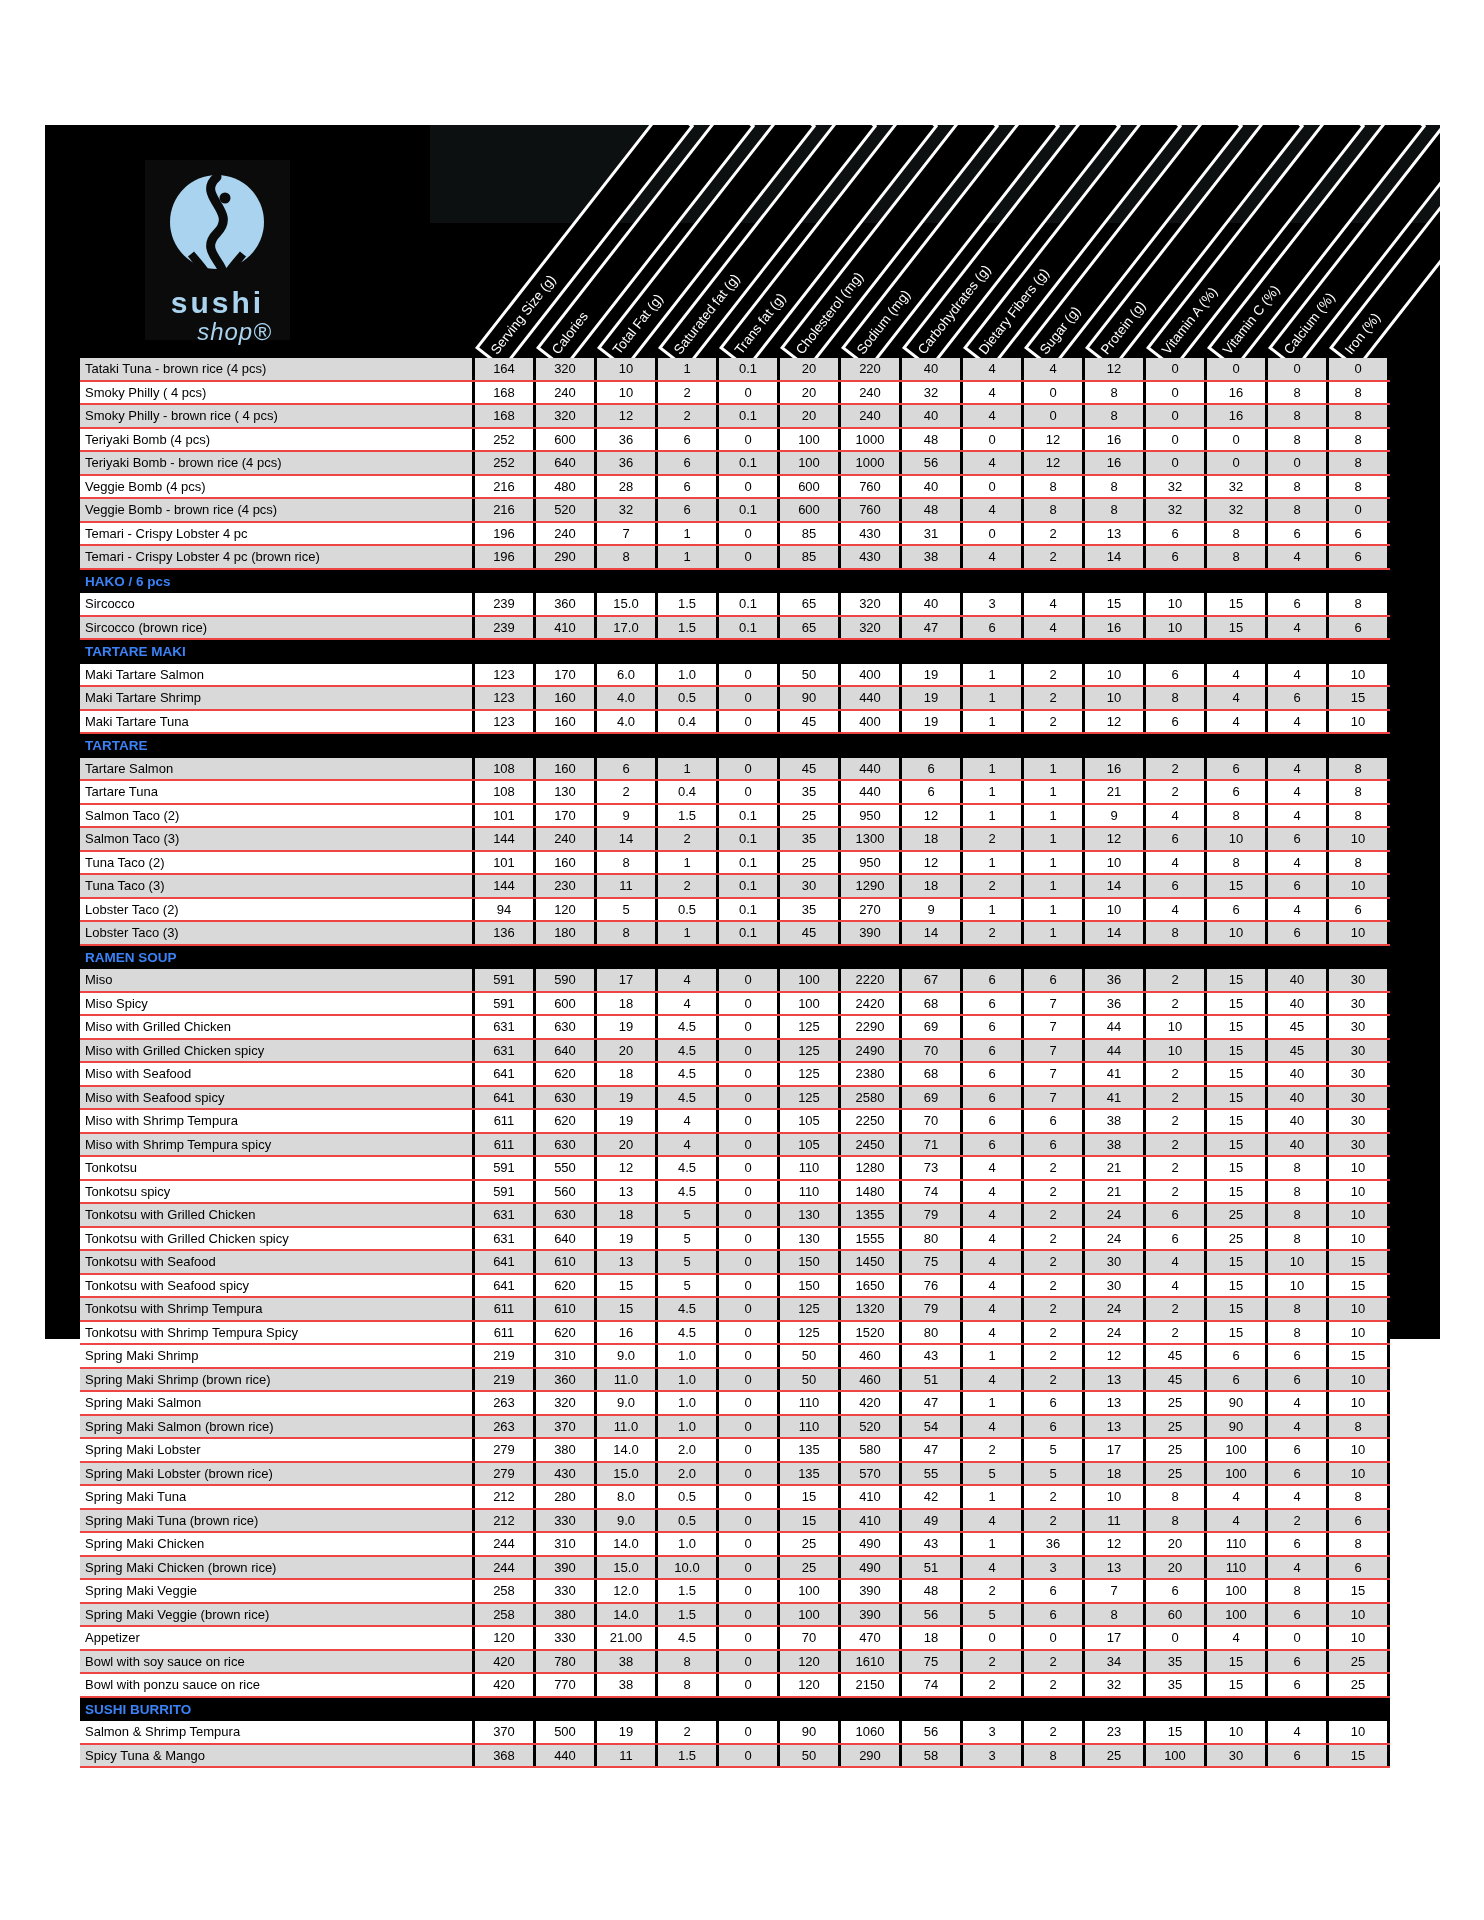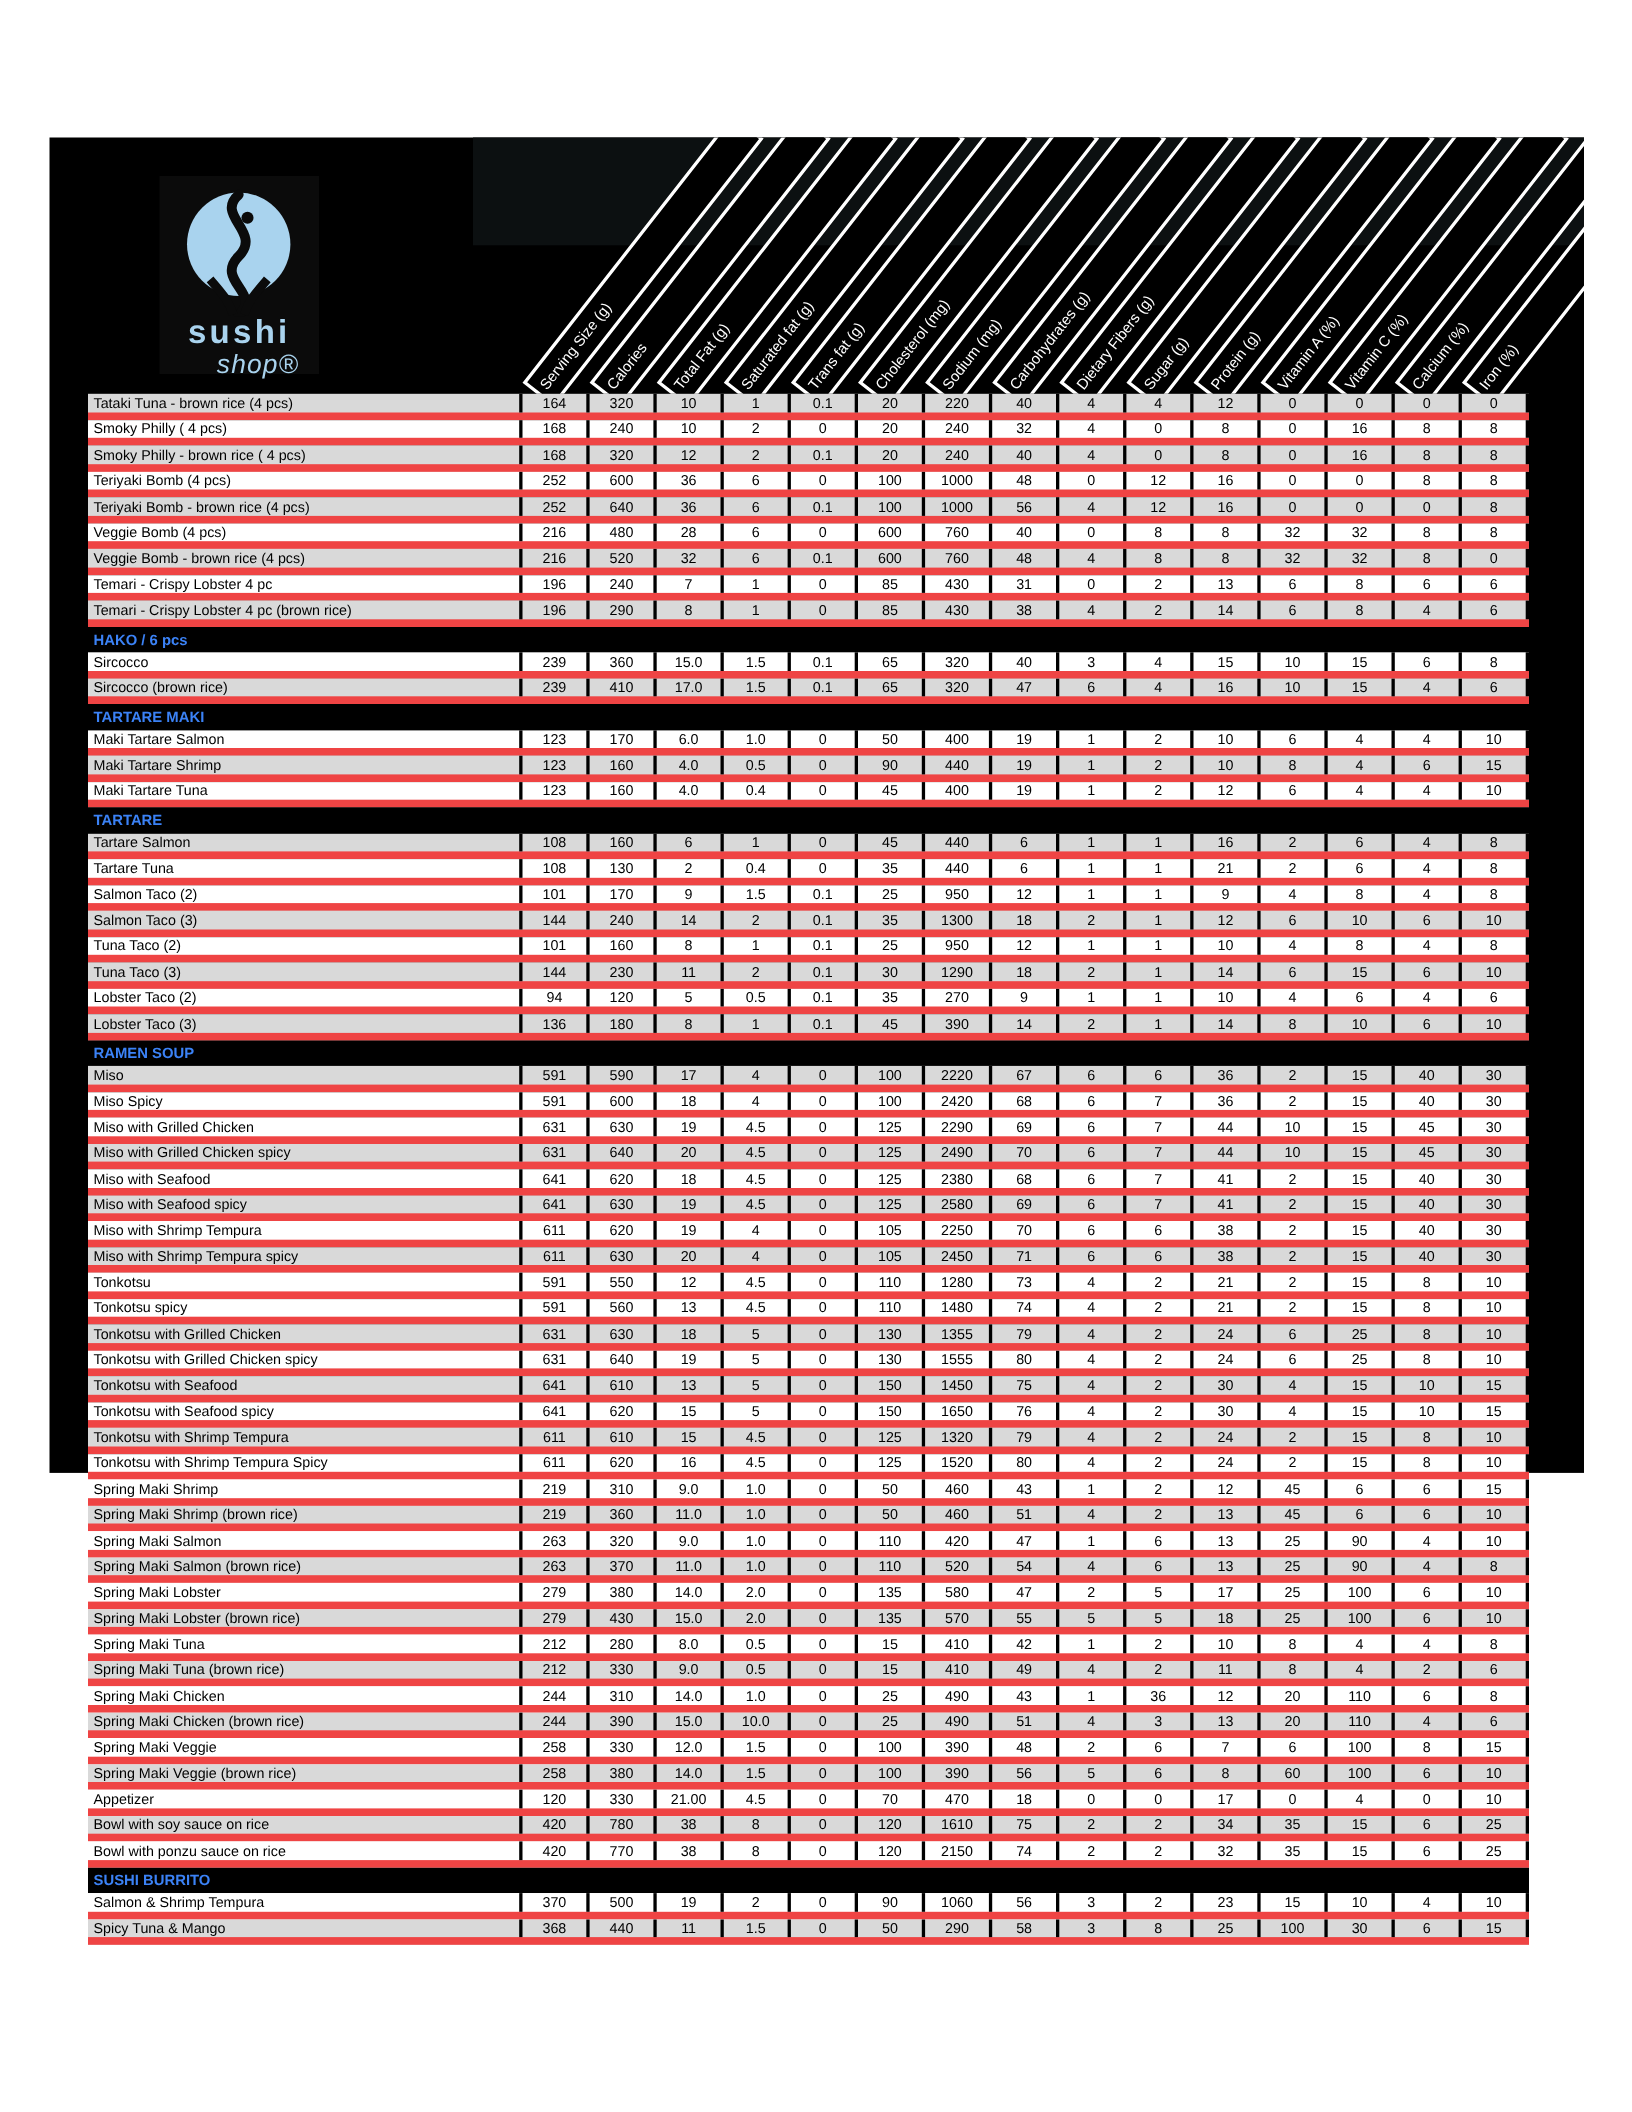--- a/index.html
+++ b/index.html
@@ -18,21 +18,21 @@
   .logo-shop{color:var(--logo-blue);font-size:24px;font-style:italic;letter-spacing:1px;
              text-align:center;padding-left:34px;line-height:1.15;}
   
   .band{position:absolute;left:0;top:0;width:1395px;height:233px;overflow:hidden;}
   .stripe{position:absolute;top:223px;width:310px;height:36px;box-sizing:border-box;
           background:#000;border:3px solid #fff;color:#fff;font-size:13.5px;
           line-height:29px;padding-left:5px;white-space:nowrap;
           transform:rotate(-52deg);transform-origin:0 0;}
   
   .grid{position:absolute;left:35px;top:233px;width:1310px;}
-  .row{display:flex;height:23.5px;box-sizing:border-box;border-bottom:7px solid #ef4444;}
+  .row{display:flex;height:23.5px;box-sizing:border-box;border-bottom:2px solid #ef4444;}
   .row.w{background:var(--row-white);justify-content:center;} .row.g{background:var(--row-gray);}
   .lab{width:395px;box-sizing:border-box;border-right:3px solid #000;
        font-size:13px;color:#000;display:flex;align-items:center;padding-left:5px;
        white-space:nowrap;overflow:hidden;}
   .cell{width:61px;box-sizing:border-box;border-right:3px solid #000;font-size:13px;color:#000;
         display:flex;align-items:center;justify-content:center;}
   .sec{height:23.5px;box-sizing:border-box;background:#000;color:#3b82f6;font-weight:bold;
        font-size:13.5px;display:flex;align-items:center;padding-left:5px;}
 </style>
 </head>

